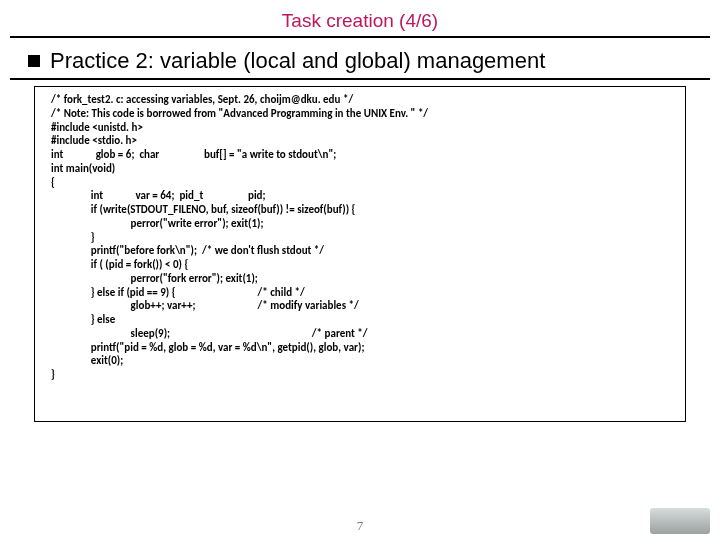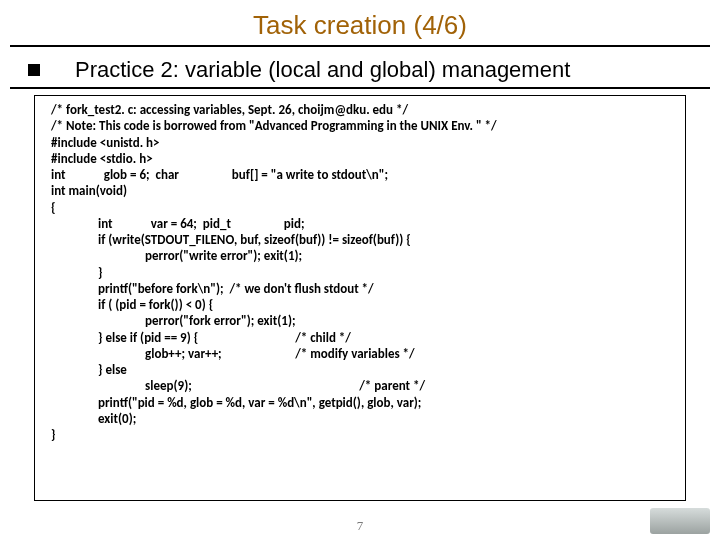--- a/index.html
+++ b/index.html
@@ -6,23 +6,23 @@
   body {
     width: 720px;
     height: 540px;
     background: #fff;
     font-family: "Times New Roman", serif;
     position: relative;
     overflow: hidden;
   }
   .title {
     text-align: center;
-    color: #a16207;
+    color: #be185d;
     font-family: Arial, sans-serif;
-    font-size: 26px;
+    font-size: 19px;
     padding-top: 10px;
     padding-bottom: 4px;
   }
   .title-underline {
     border-bottom: 2px solid #000;
     margin: 0 10px 10px 10px;
   }
   .subtitle-row {
     display: flex;
     align-items: center;
@@ -31,36 +31,35 @@
   .bullet {
     width: 12px; height: 12px;
     background: #000;
     margin-right: 10px;
     flex-shrink: 0;
   }
   .subtitle {
     font-family: Arial, sans-serif;
     font-size: 22px;
     color: #000;
-    margin-left: 25px;
   }
   .subtitle-underline {
     border-bottom: 2px solid #000;
     margin: 0 10px 6px 10px;
   }
   .codebox {
     margin: 0 34px 0 34px;
     border: 1px solid #000;
     padding: 6px 16px 6px 16px;
     font-family: "Segoe UI", "Calibri", Arial, sans-serif;
-    font-size: 13px;
+    font-size: 11px;
     font-weight: 700;
     line-height: 1.25;
     color: #000;
-    height: 406px;
+    height: 336px;
   }
   .line { white-space: pre; }
   .pagenum {
     position: absolute;
     bottom: 6px;
     left: 50%;
     transform: translateX(-50%);
     font-family: "Times New Roman", serif;
     font-size: 13px;
     color: #7a7a7a;

